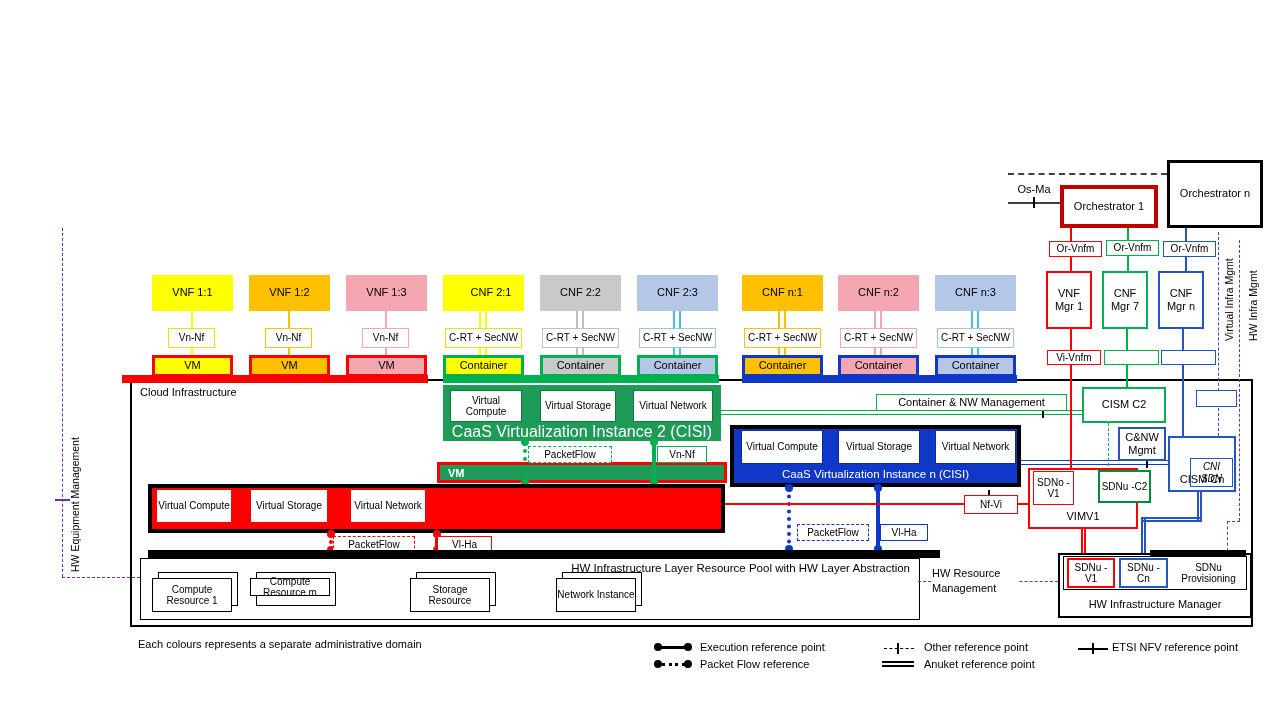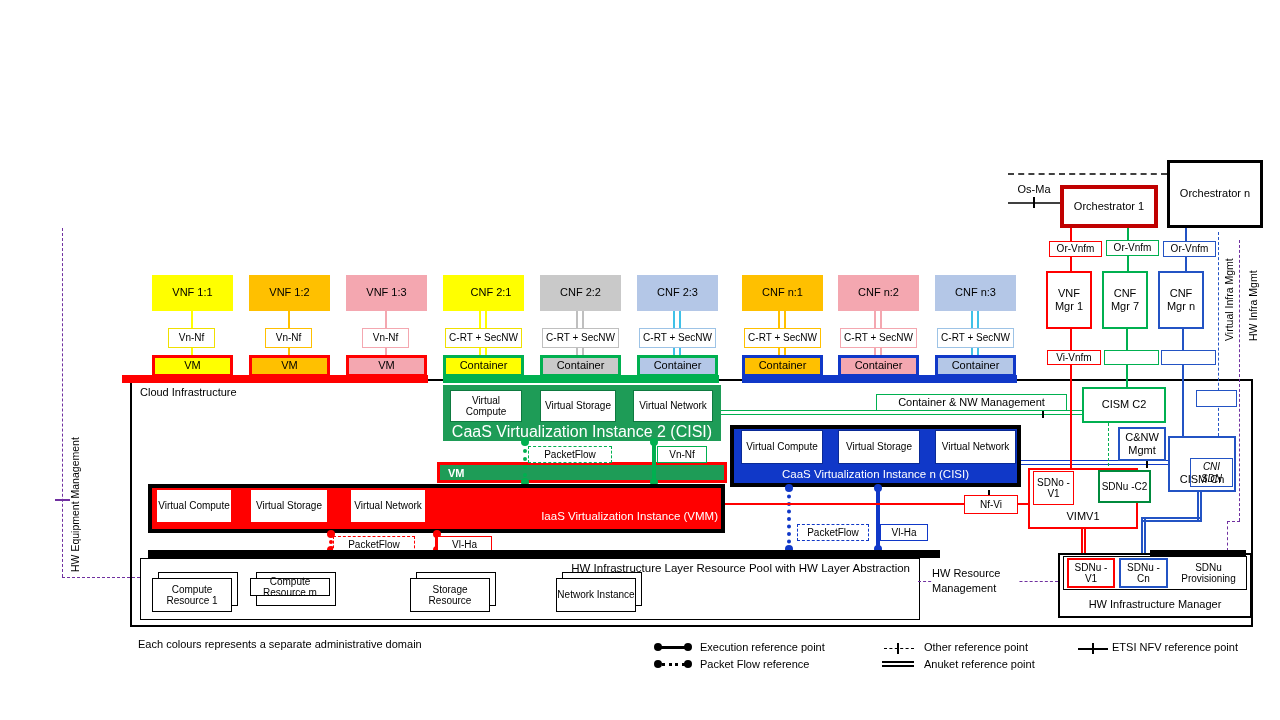--- a/index.html
+++ b/index.html
@@ -100,21 +100,20 @@
   <div class="abs dot" style="left:521px;top:478px;background:#00B050;"></div>
   <div class="abs dot" style="left:650px;top:438px;background:#00B050;"></div>
   <div class="abs dot" style="left:650px;top:478px;background:#00B050;"></div>
   <div class="abs c w small" style="left:528px;top:446px;width:84px;height:17px;border:1.5px dashed #00B050;">PacketFlow</div>
   <div class="abs c w small" style="left:657px;top:446px;width:50px;height:17px;border:1.5px solid #00B050;">Vn-Nf</div>
 
   <div class="abs" style="left:148px;top:484px;width:577px;height:49px;background:#FF0000;border:4px solid #000;"></div>
   <div class="abs c w small" style="left:156px;top:489px;width:76px;height:34px;border:1.5px solid #FF0000;">Virtual Compute</div>
   <div class="abs c w small" style="left:250px;top:489px;width:78px;height:34px;border:1.5px solid #FF0000;">Virtual Storage</div>
   <div class="abs c w small" style="left:350px;top:489px;width:76px;height:34px;border:1.5px solid #FF0000;">Virtual Network</div>
-  <div class="abs r" style="left:470px;top:508px;width:248px;height:16px;color:#fff;font-size:11.5px;">IaaS Virtualization Instance (VMM)</div>
 
   <div class="abs" style="left:329px;top:533px;width:0;height:18px;border-left:4px dotted #FF0000;"></div>
   <div class="abs" style="left:435px;top:533px;width:4px;height:18px;background:#FF0000;"></div>
   <div class="abs dot" style="left:327px;top:530px;background:#FF0000;"></div>
   <div class="abs dot" style="left:327px;top:546px;background:#FF0000;"></div>
   <div class="abs dot" style="left:433px;top:530px;background:#FF0000;"></div>
   <div class="abs dot" style="left:433px;top:546px;background:#FF0000;"></div>
   <div class="abs c w small" style="left:333px;top:536px;width:82px;height:17px;border:1.5px dashed #FF0000;">PacketFlow</div>
   <div class="abs c w small" style="left:437px;top:536px;width:55px;height:17px;border:1.5px solid #FF0000;">Vl-Ha</div>
 

